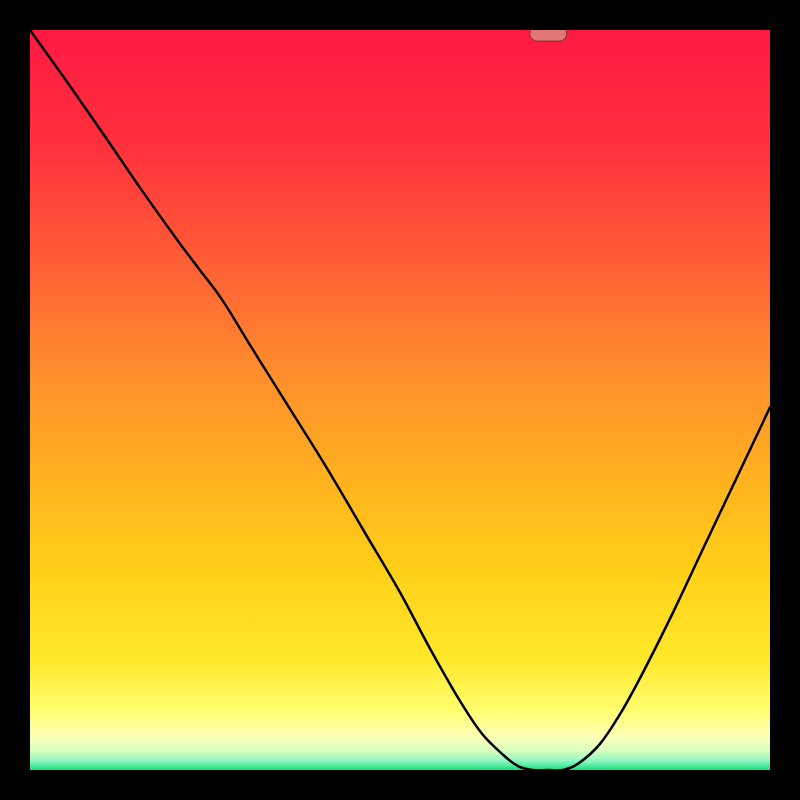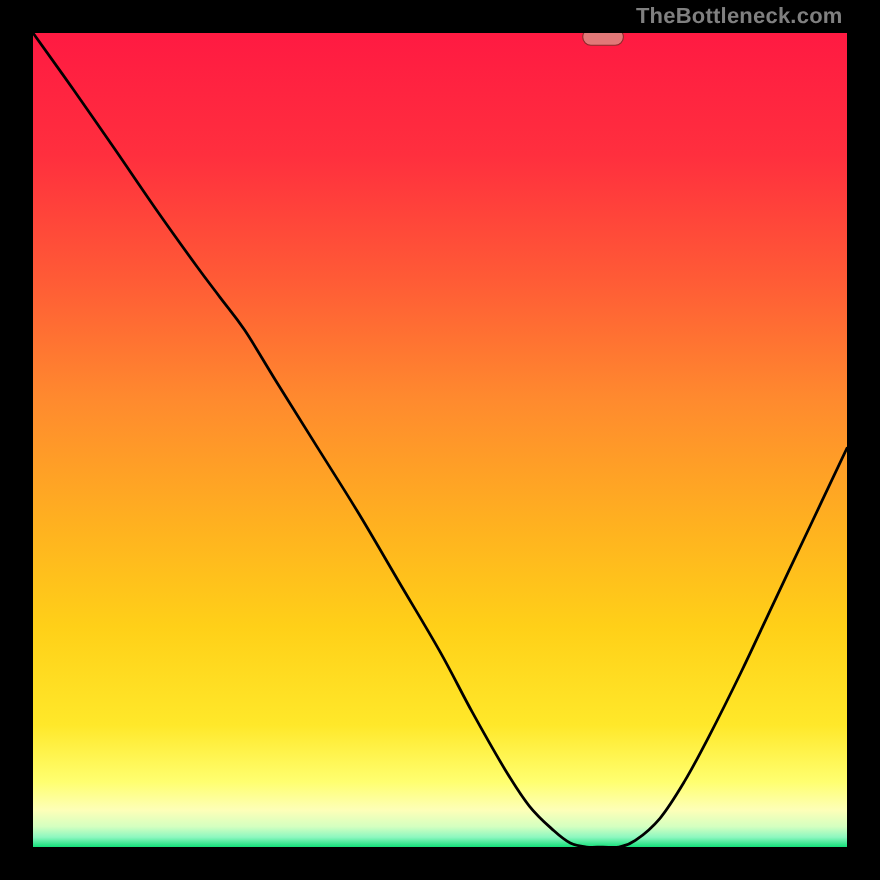--- a/index.html
+++ b/index.html
@@ -79,14 +79,13 @@
             <stop offset="100%" stop-color="#14e07a"></stop>
           </linearGradient>
       </defs>
       <rect x="0" y="0" width="740" height="740" fill="url(#bg-grad)"></rect>
     </svg>
     <svg class="curve" viewBox="0 0 740 740" preserveAspectRatio="none">
       <path id="curve-path" d="M 0 0 C 6.66 9.323999999999991, 23.68 32.88559999999995, 37 51.799999999999955 C 50.32 70.71439999999996, 60.68 85.76600000000003, 74 105.08000000000004 C 87.32 124.39400000000005, 97.68 140.05240000000003, 111 159.10000000000002 C 124.32 178.1476, 137.344 196.248, 148 210.89999999999998 C 158.656 225.55199999999996, 162.20800000000003 229.84399999999994, 170.20000000000002 240.49999999999994 C 178.192 251.15599999999995, 183.07600000000002 256.1139999999999, 192.4 270.09999999999997 C 201.724 284.086, 210.012 298.886, 222 318.20000000000005 C 233.988 337.51400000000007, 245.68 356.088, 259 377.40000000000003 C 272.32 398.71200000000005, 282.68 414.622, 296 436.6 C 309.32 458.57800000000003, 319.68 476.856, 333 499.5 C 346.32 522.144, 358.012 541.088, 370 562.4 C 381.988 583.712, 388.944 598.586, 399.6 617.9 C 410.25600000000003 637.2139999999999, 419.876 654.3820000000001, 429.2 669.7 C 438.524 685.018, 443.40799999999996 693.01, 451.4 703 C 459.392 712.99, 466.94 719.206, 473.6 725.2 C 480.26000000000005 731.1940000000001, 483.072 733.636, 488.40000000000003 736.3 C 493.72800000000007 738.9639999999999, 497.87200000000007 739.334, 503.20000000000005 740 C 508.528 740.666, 512.672 740, 518 740 C 523.328 740, 527.472 741.0656, 532.8 740 C 538.1279999999999 738.9344, 540.94 738.7420000000001, 547.6 734.08 C 554.26 729.418, 561.8080000000001 723.6904000000001, 569.8000000000001 714.1 C 577.792 704.5096, 584.008 694.12, 592 680.8 C 599.992 667.4799999999999, 604.876 658.082, 614.1999999999999 640.1 C 623.5239999999999 622.118, 633.1439999999999 602.8779999999999, 643.8 580.9 C 654.456 558.922, 662.078 541.976, 673.4 518 C 684.722 494.024, 694.7119999999999 473.008, 706.6999999999999 447.7 C 718.688 422.392, 734.006 390.05400000000003, 740 377.40000000000003" fill="none" stroke="#000" stroke-width="2.5" stroke-linejoin="round" stroke-linecap="round"></path>
     </svg>
     <div class="marker" id="marker" style="left: 518px; top: 3.7px; width: 35.52px; height: 14.8px; background: rgb(225, 120, 120); border: 1.5px solid rgb(138, 42, 42);"></div>
   </div>
-  <div class="watermark">TheBottleneck.com</div>
 </div>
 
 </body></html>

